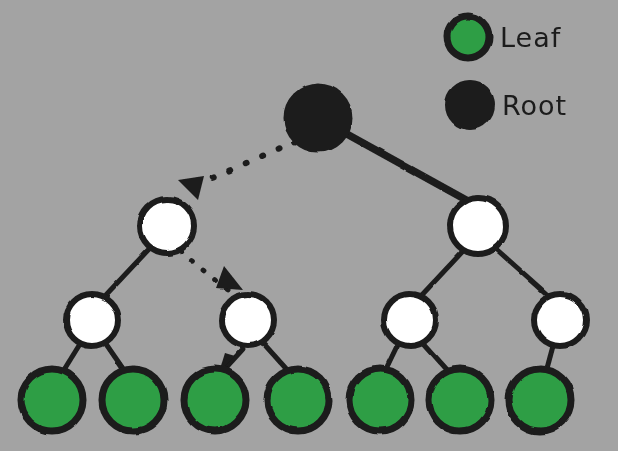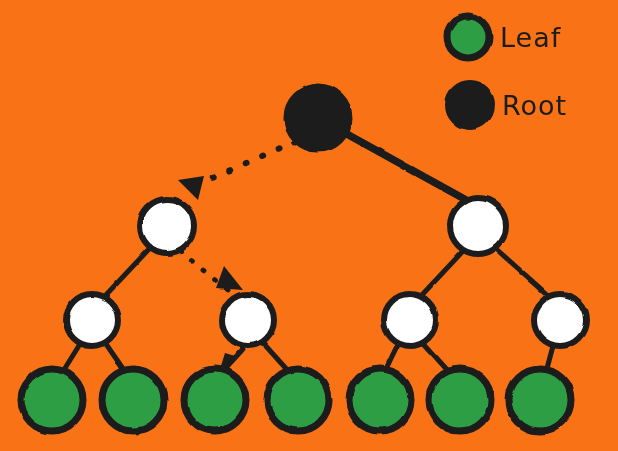--- a/index.html
+++ b/index.html
@@ -8,21 +8,21 @@
     padding: 0;
     background: #ffffff;
   }
   body {
     font-family: "DejaVu Sans", sans-serif;
   }
   #canvas-wrap {
     position: relative;
     width: 618px;
     height: 451px;
-    background: #f97316;
+    background: #a3a3a3;
     overflow: hidden;
   }
   #tree-svg {
     position: absolute;
     left: 0;
     top: 0;
     width: 618px;
     height: 451px;
     display: block;
   }

